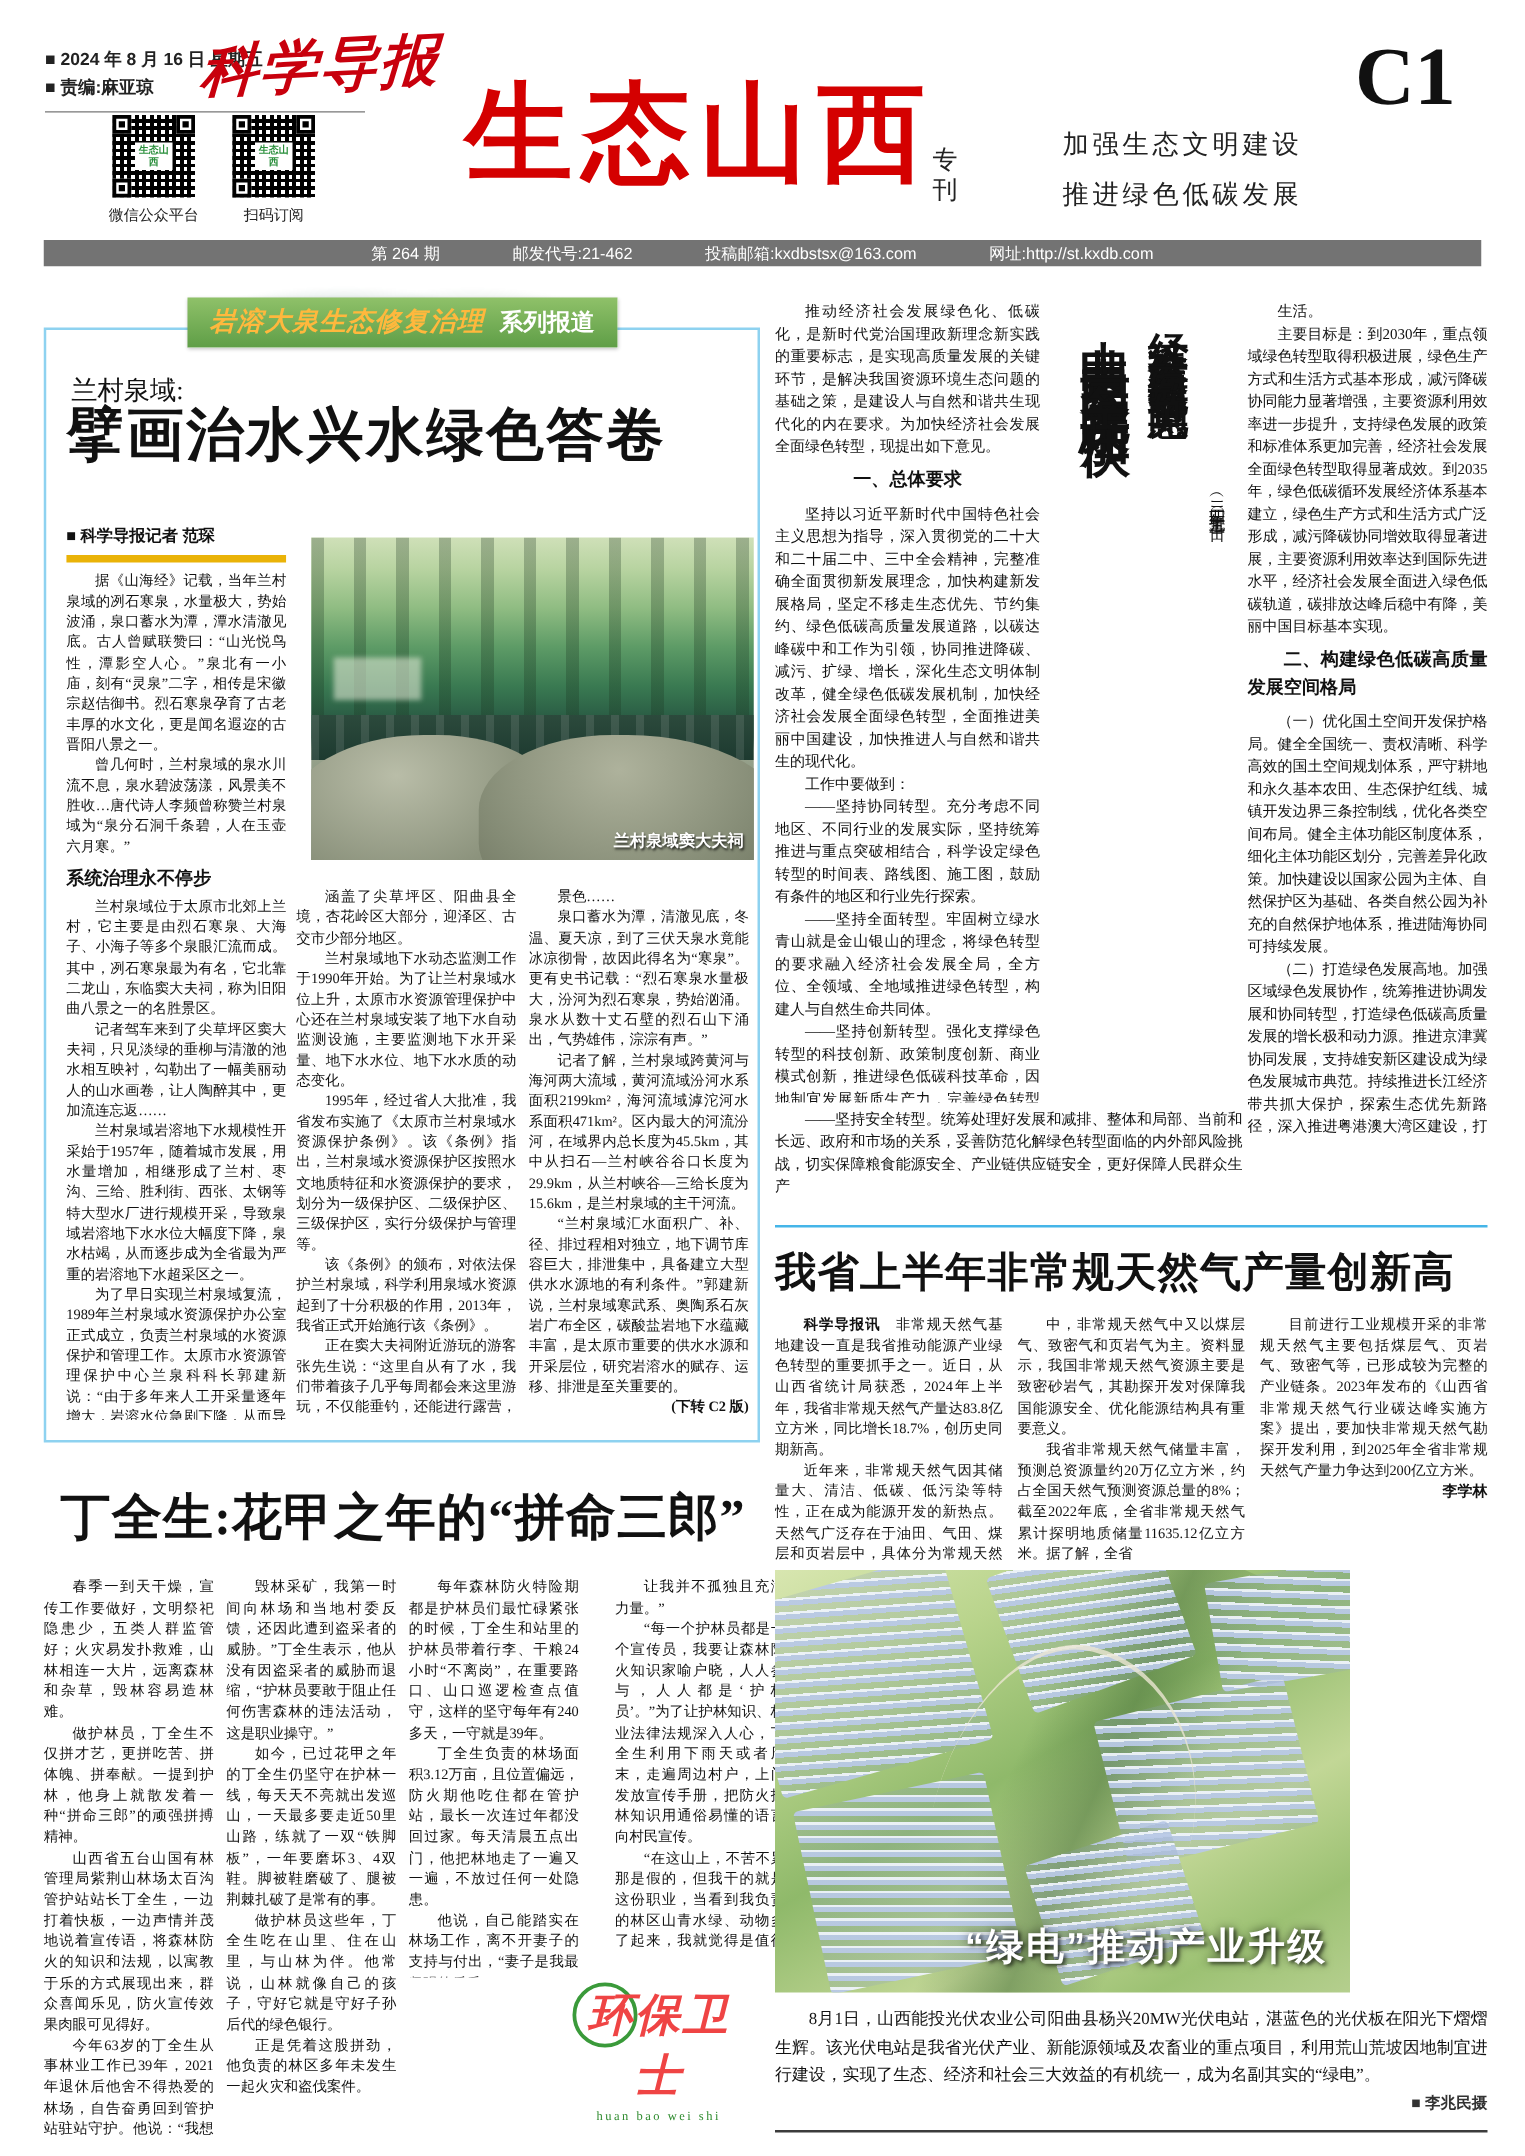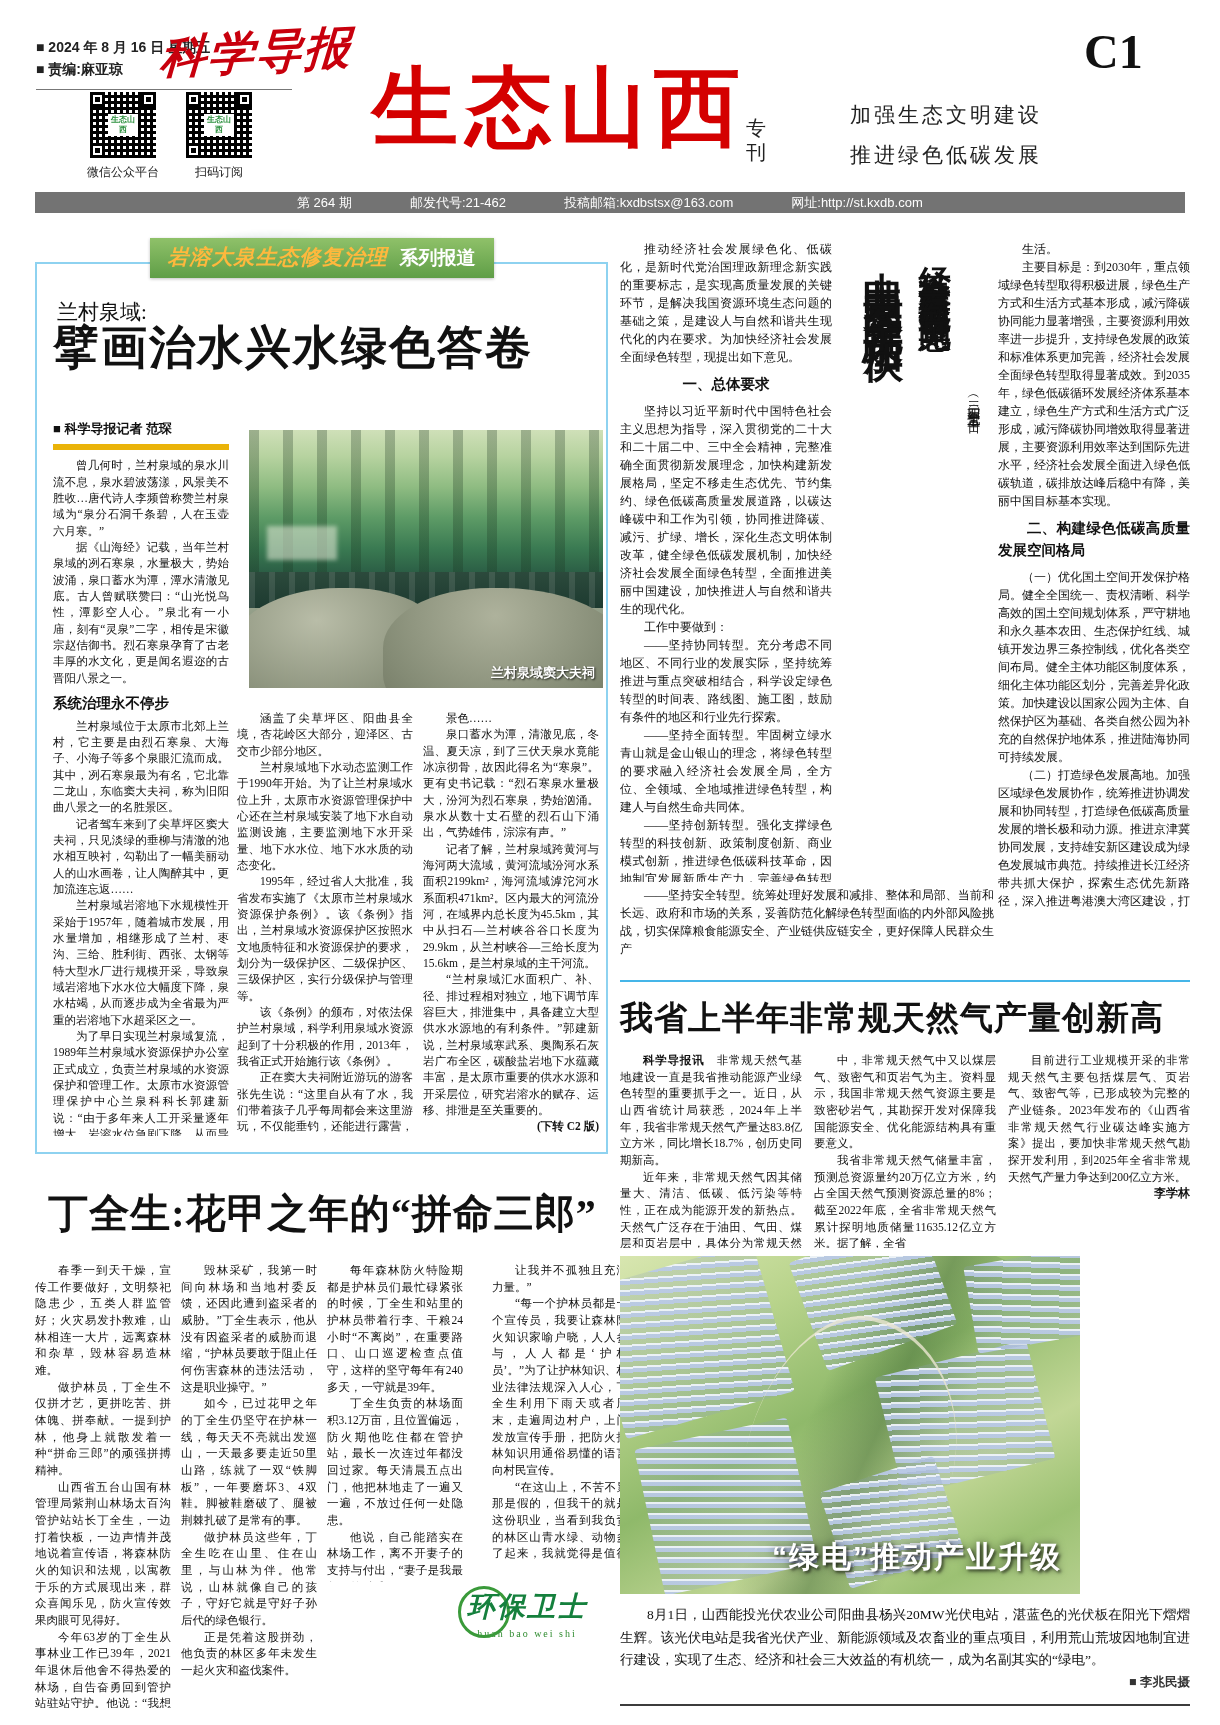--- a/index.html
+++ b/index.html
@@ -17,21 +17,21 @@
       repeating-linear-gradient(0deg,#000 0 3px,transparent 3px 6px),
       repeating-linear-gradient(90deg,#000 0 3px,#fff 3px 6px);}
   .qr .f{position:absolute;width:15px;height:15px;border:3px solid #000;background:#fff;box-sizing:border-box;}
   .qr .f::after{content:"";position:absolute;inset:2px;background:#000;}
   .qr .f1{left:0;top:0}.qr .f2{right:0;top:0}.qr .f3{left:0;bottom:0}
   .qrchip{position:absolute;left:18px;top:22px;width:30px;height:22px;background:#fff;color:#2a8f3c;
           font-size:8px;line-height:1.2;font-weight:bold;display:flex;align-items:center;justify-content:center;text-align:center;}
   .qrlabel{position:absolute;font-size:12px;color:#222;width:90px;text-align:center;}
   .edition{left:372px;top:64px;font-size:86px;font-weight:900;letter-spacing:8px;color:#d40000;line-height:1;}
   .edsuffix{left:746px;top:116px;width:24px;font-size:20px;line-height:1.2;color:#222;}
-  .pageno{left:1084px;top:24px;font-size:48px;font-weight:bold;font-family:"Liberation Serif",serif;}
+  .pageno{left:1084px;top:24px;font-size:66px;font-weight:bold;font-family:"Liberation Serif",serif;}
   .slogan{left:850px;top:96px;font-size:21px;letter-spacing:3px;line-height:1.9;color:#222;}
   .infobar{left:35px;top:192px;width:1150px;height:21px;background:#737373;color:#fff;font-size:13px;
            display:flex;align-items:center;gap:58px;padding-left:262px;box-sizing:border-box;white-space:nowrap;}
 
   
   .springbox{left:35px;top:262px;width:573px;height:892px;border:2px solid #8ed2f0;box-sizing:border-box;}
   .mountainart{position:absolute;top:-48px;left:50%;transform:translateX(-50%);width:310px;height:46px;
       background:radial-gradient(60% 100% at 35% 100%,rgba(92,140,122,.5),transparent 70%),
                  radial-gradient(50% 95% at 68% 100%,rgba(122,162,132,.45),transparent 72%);filter:blur(1px);}
   .seriesbanner{position:absolute;top:-26px;left:50%;transform:translateX(-50%);
@@ -64,21 +64,21 @@
   .photocap1{position:absolute;right:8px;bottom:6px;color:#fff;font-size:13px;font-weight:bold;
      text-shadow:1px 1px 2px rgba(0,0,0,.8);font-family:"Liberation Sans",sans-serif;}
 
   
   .foresttitle{left:35px;top:1186px;width:575px;text-align:center;font-size:40px;font-weight:900;
      font-family:"Liberation Serif","DejaVu Serif",serif;letter-spacing:1px;}
   .fcol{position:absolute;top:1262px;width:136px;font-size:11.5px;line-height:1.45;text-align:justify;overflow:hidden;}
   .fcol p{margin:0;text-indent:2em;}
   .ecobadge{left:452px;top:1588px;width:150px;text-align:center;}
   .ecobadge .ring{position:absolute;left:6px;top:-2px;width:46px;height:46px;border:3px solid #3a9a3a;border-radius:50%;}
-  .ecobadge .txt{font-size:28px;font-weight:900;font-style:italic;color:#15803d;letter-spacing:2px;position:relative;}
+  .ecobadge .txt{font-size:36px;font-weight:900;font-style:italic;color:#ef4444;letter-spacing:2px;position:relative;}
   .ecobadge .py{font-size:10px;color:#2e8b2e;letter-spacing:2px;margin-top:2px;}
 
   
   .pcol{position:absolute;font-size:12px;line-height:1.5;text-align:justify;overflow:hidden;}
   .pcol p{margin:0;text-indent:2em;}
   .ph1{text-align:center;font-weight:bold;font-family:"Liberation Sans",sans-serif;font-size:14.5px;
        text-indent:0 !important;margin:8px 0 6px !important;}
   .ph2{font-weight:bold;font-family:"Liberation Sans",sans-serif;font-size:14.5px;margin:8px 0 6px !important;}
   .vtitle{left:846px;top:240px;width:152px;height:560px;display:flex;flex-direction:row;gap:10px;justify-content:center;}
   .vt1{writing-mode:vertical-rl;font-family:"Liberation Sans","DejaVu Sans",sans-serif;font-weight:900;
@@ -159,22 +159,22 @@
     <div class="seriesbanner">
       <span class="main">岩溶大泉生态修复治理</span>
       <span class="suffix hei">系列报道</span>
     </div>
     <div class="kicker">兰村泉域:</div>
     <div class="springtitle hei">擘画治水兴水绿色答卷</div>
 
     <div class="a1col" style="left:16px;top:156px;height:716px;">
       <p class="byline1">■ 科学导报记者 范琛</p>
       <div>
+          <p>据《山海经》记载，当年兰村泉域的冽石寒泉，水量极大，势始波涌，泉口蓄水为潭，潭水清澈见底。古人曾赋联赞曰：“山光悦鸟性，潭影空人心。”泉北有一小庙，刻有“灵泉”二字，相传是宋徽宗赵佶御书。烈石寒泉孕育了古老丰厚的水文化，更是闻名遐迩的古晋阳八景之一。</p>
           <p>曾几何时，兰村泉域的泉水川流不息，泉水碧波荡漾，风景美不胜收…唐代诗人李频曾称赞兰村泉域为“泉分石洞千条碧，人在玉壶六月寒。”</p>
-          <p>据《山海经》记载，当年兰村泉域的冽石寒泉，水量极大，势始波涌，泉口蓄水为潭，潭水清澈见底。古人曾赋联赞曰：“山光悦鸟性，潭影空人心。”泉北有一小庙，刻有“灵泉”二字，相传是宋徽宗赵佶御书。烈石寒泉孕育了古老丰厚的水文化，更是闻名遐迩的古晋阳八景之一。</p>
         </div>
       <p class="subhead">系统治理永不停步</p>
       <div>
           <p>兰村泉域位于太原市北郊上兰村，它主要是由烈石寒泉、大海子、小海子等多个泉眼汇流而成。其中，冽石寒泉最为有名，它北靠二龙山，东临窦大夫祠，称为旧阳曲八景之一的名胜景区。</p>
           <p>记者驾车来到了尖草坪区窦大夫祠，只见淡绿的垂柳与清澈的池水相互映衬，勾勒出了一幅美丽动人的山水画卷，让人陶醉其中，更加流连忘返……</p>
           <p>兰村泉域岩溶地下水规模性开采始于1957年，随着城市发展，用水量增加，相继形成了兰村、枣沟、三给、胜利街、西张、太钢等特大型水厂进行规模开采，导致泉域岩溶地下水水位大幅度下降，泉水枯竭，从而逐步成为全省最为严重的岩溶地下水超采区之一。</p>
           <p>为了早日实现兰村泉域复流，1989年兰村泉域水资源保护办公室正式成立，负责兰村泉域的水资源保护和管理工作。太原市水资源管理保护中心兰泉科科长郭建新说：“由于多年来人工开采量逐年增大，岩溶水位急剧下降，从而导致冽石寒泉于1988年彻底断流。”</p>
         </div>
     </div>
 

